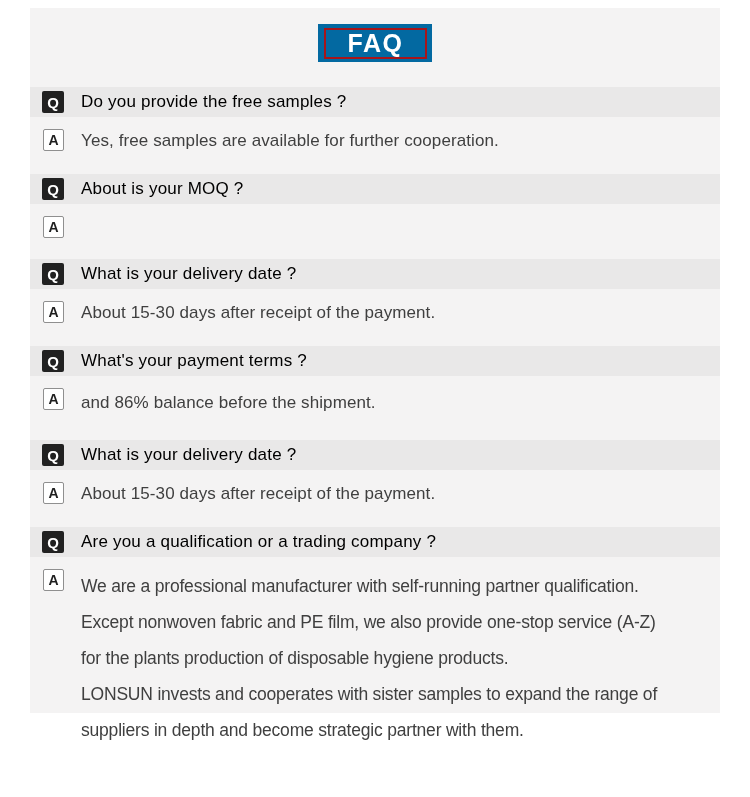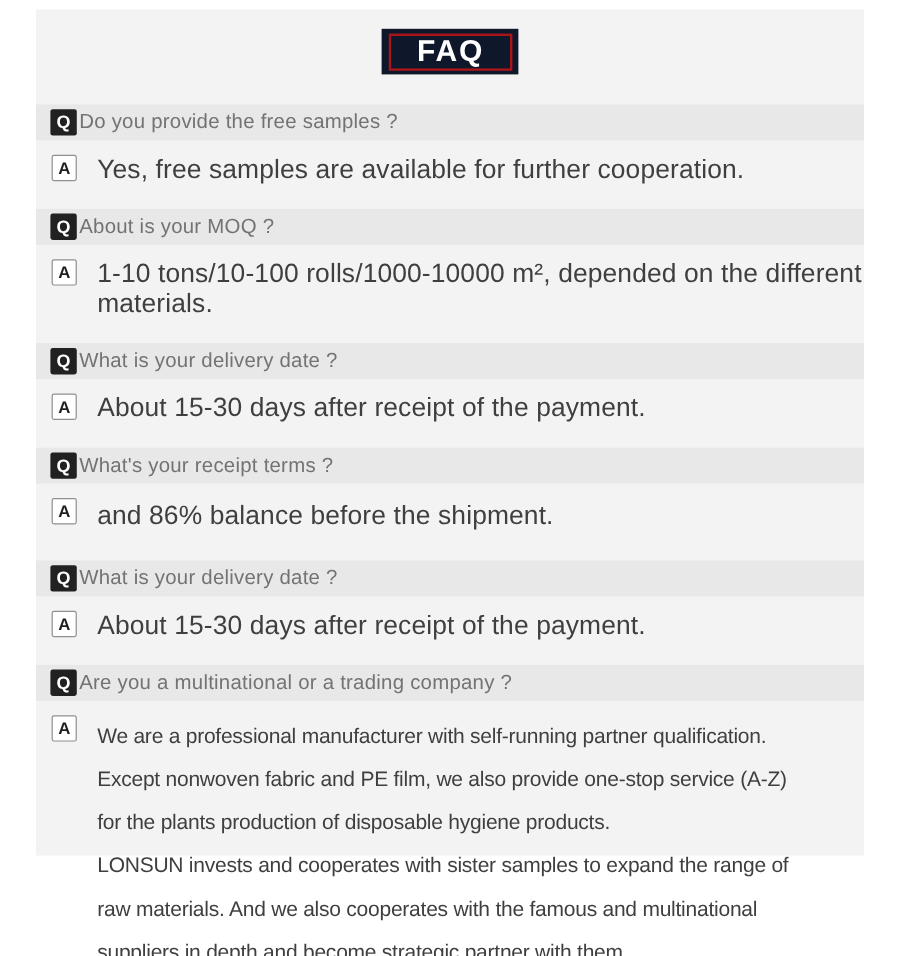--- a/index.html
+++ b/index.html
@@ -66,23 +66,23 @@
     background: #212121;
     color: #ffffff;
     border-radius: 2px;
     font-size: 15px;
     font-weight: bold;
     display: flex;
     align-items: center;
     justify-content: center;
   }
   .q-text {
-    margin-left: 2px;
+    margin-left: 17px;
     font-size: 17px;
-    color: #737373;
+    color: #000000;
     letter-spacing: 0.2px;
     white-space: nowrap;
   }
   .a-row {
     display: flex;
     align-items: flex-start;
     margin-bottom: 21px;
     padding-right: 2px;
   }
   .a-icon {
@@ -96,39 +96,39 @@
     border-radius: 2px;
     color: #1e1e1e;
     font-size: 14px;
     font-weight: bold;
     display: flex;
     align-items: center;
     justify-content: center;
   }
   .a-text {
     margin-left: 17px;
-    font-size: 22px;
+    font-size: 17px;
     color: #3f3f3f;
     letter-spacing: 0.1px;
   }
   .a-text .a-line { line-height: 25px; }
   
   .faq-item:nth-child(4) .a-text .a-line { line-height: 32px; }
   
   .faq-item:nth-child(6) .a-text { font-size: 17.5px; letter-spacing: -0.2px; }
   .faq-item:nth-child(6) .a-text .a-line { line-height: 36px; }
   .faq-item:last-child .a-row { margin-bottom: 0; }
 </style>
 </head>
 <body>
 
 <div class="page">
   <div class="content">
     <div class="title-wrap">
-      <div class="title-box" style="background: #0f172a;">
+      <div class="title-box" style="background: #0369a1;">
         <div class="title-inner" style="border-color: rgb(168, 21, 26);">
           <span class="title-text" style="color: rgb(255, 255, 255);">FAQ</span>
         </div>
       </div>
     </div>
     <div id="faq-list">
   <div class="faq-item">
     <div class="q-row">
       <span class="q-icon">Q</span>
       <span class="q-text">Do you provide the free samples ?</span>
@@ -141,43 +141,40 @@
     </div>
   </div>
 
   <div class="faq-item">
     <div class="q-row">
       <span class="q-icon">Q</span>
       <span class="q-text">About is your MOQ ?</span>
     </div>
     <div class="a-row">
       <span class="a-icon">A</span>
-      <span class="a-text">
-              <div class="a-line">1-10 tons/10-100 rolls/1000-10000 m², depended on the different materials.</div>
-            </span>
     </div>
   </div>
 
   <div class="faq-item">
     <div class="q-row">
       <span class="q-icon">Q</span>
       <span class="q-text">What is your delivery date ?</span>
     </div>
     <div class="a-row">
       <span class="a-icon">A</span>
       <span class="a-text">
               <div class="a-line">About 15-30 days after receipt of the payment.</div>
             </span>
     </div>
   </div>
 
   <div class="faq-item">
     <div class="q-row">
       <span class="q-icon">Q</span>
-      <span class="q-text">What's your receipt terms ?</span>
+      <span class="q-text">What's your payment terms ?</span>
     </div>
     <div class="a-row">
       <span class="a-icon">A</span>
       <span class="a-text">
               <div class="a-line">and 86% balance before the shipment.</div>
             </span>
     </div>
   </div>
 
   <div class="faq-item">
@@ -189,29 +186,28 @@
       <span class="a-icon">A</span>
       <span class="a-text">
               <div class="a-line">About 15-30 days after receipt of the payment.</div>
             </span>
     </div>
   </div>
 
   <div class="faq-item">
     <div class="q-row">
       <span class="q-icon">Q</span>
-      <span class="q-text">Are you a multinational or a trading company ?</span>
+      <span class="q-text">Are you a qualification or a trading company ?</span>
     </div>
     <div class="a-row">
       <span class="a-icon">A</span>
       <span class="a-text">
               <div class="a-line">We are a professional manufacturer with self-running partner qualification.</div>
               <div class="a-line">Except nonwoven fabric and PE film, we also provide one-stop service (A-Z)</div>
               <div class="a-line">for the plants production of disposable hygiene products.</div>
               <div class="a-line">LONSUN invests and cooperates with sister samples to expand the range of</div>
-              <div class="a-line">raw materials. And we also cooperates with the famous and multinational</div>
               <div class="a-line">suppliers in depth and become strategic partner with them.</div>
             </span>
     </div>
   </div>
 </div>
   </div>
 </div>
 
 </body></html>

